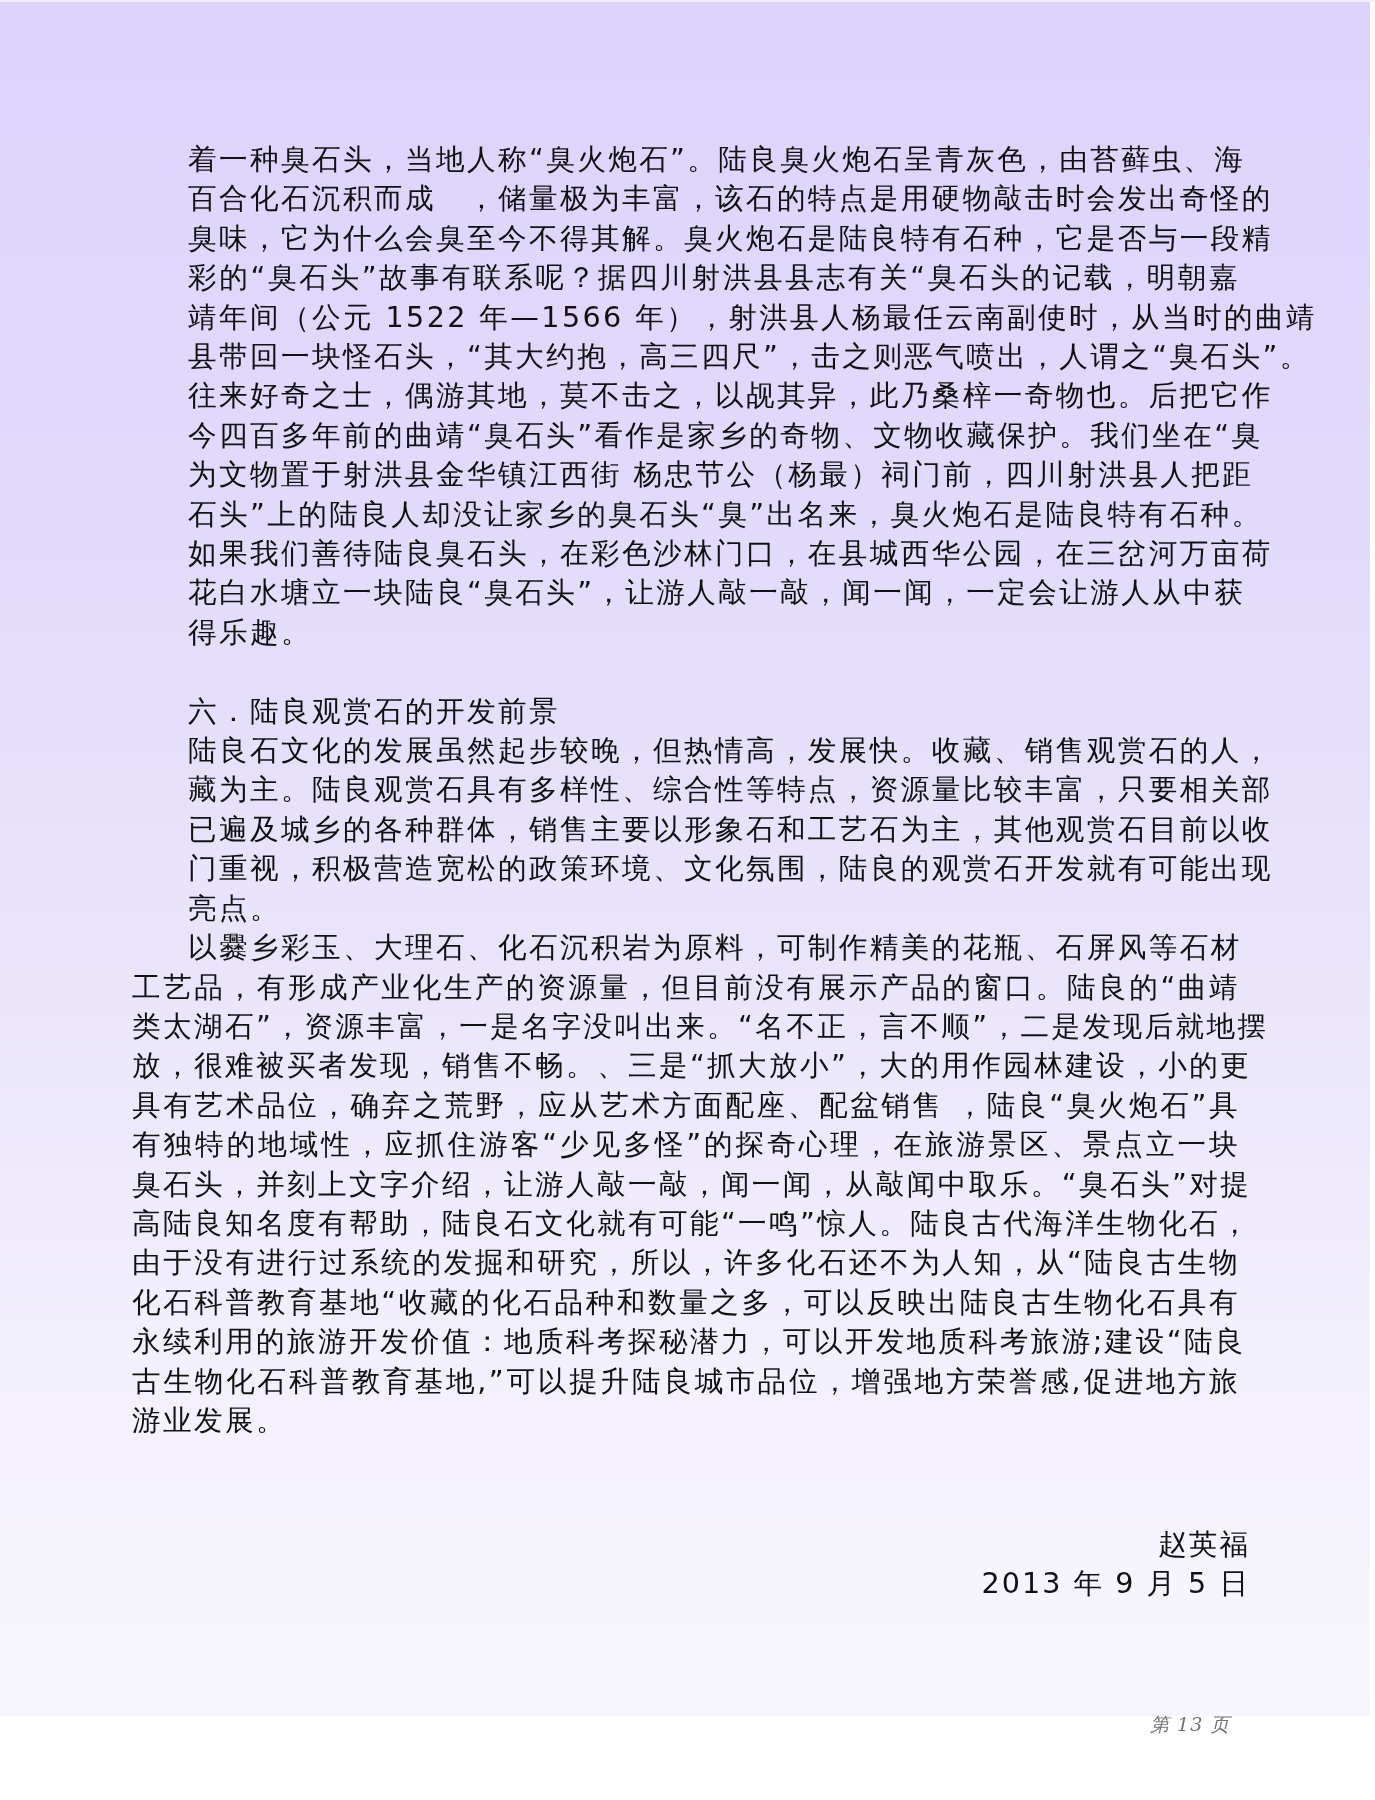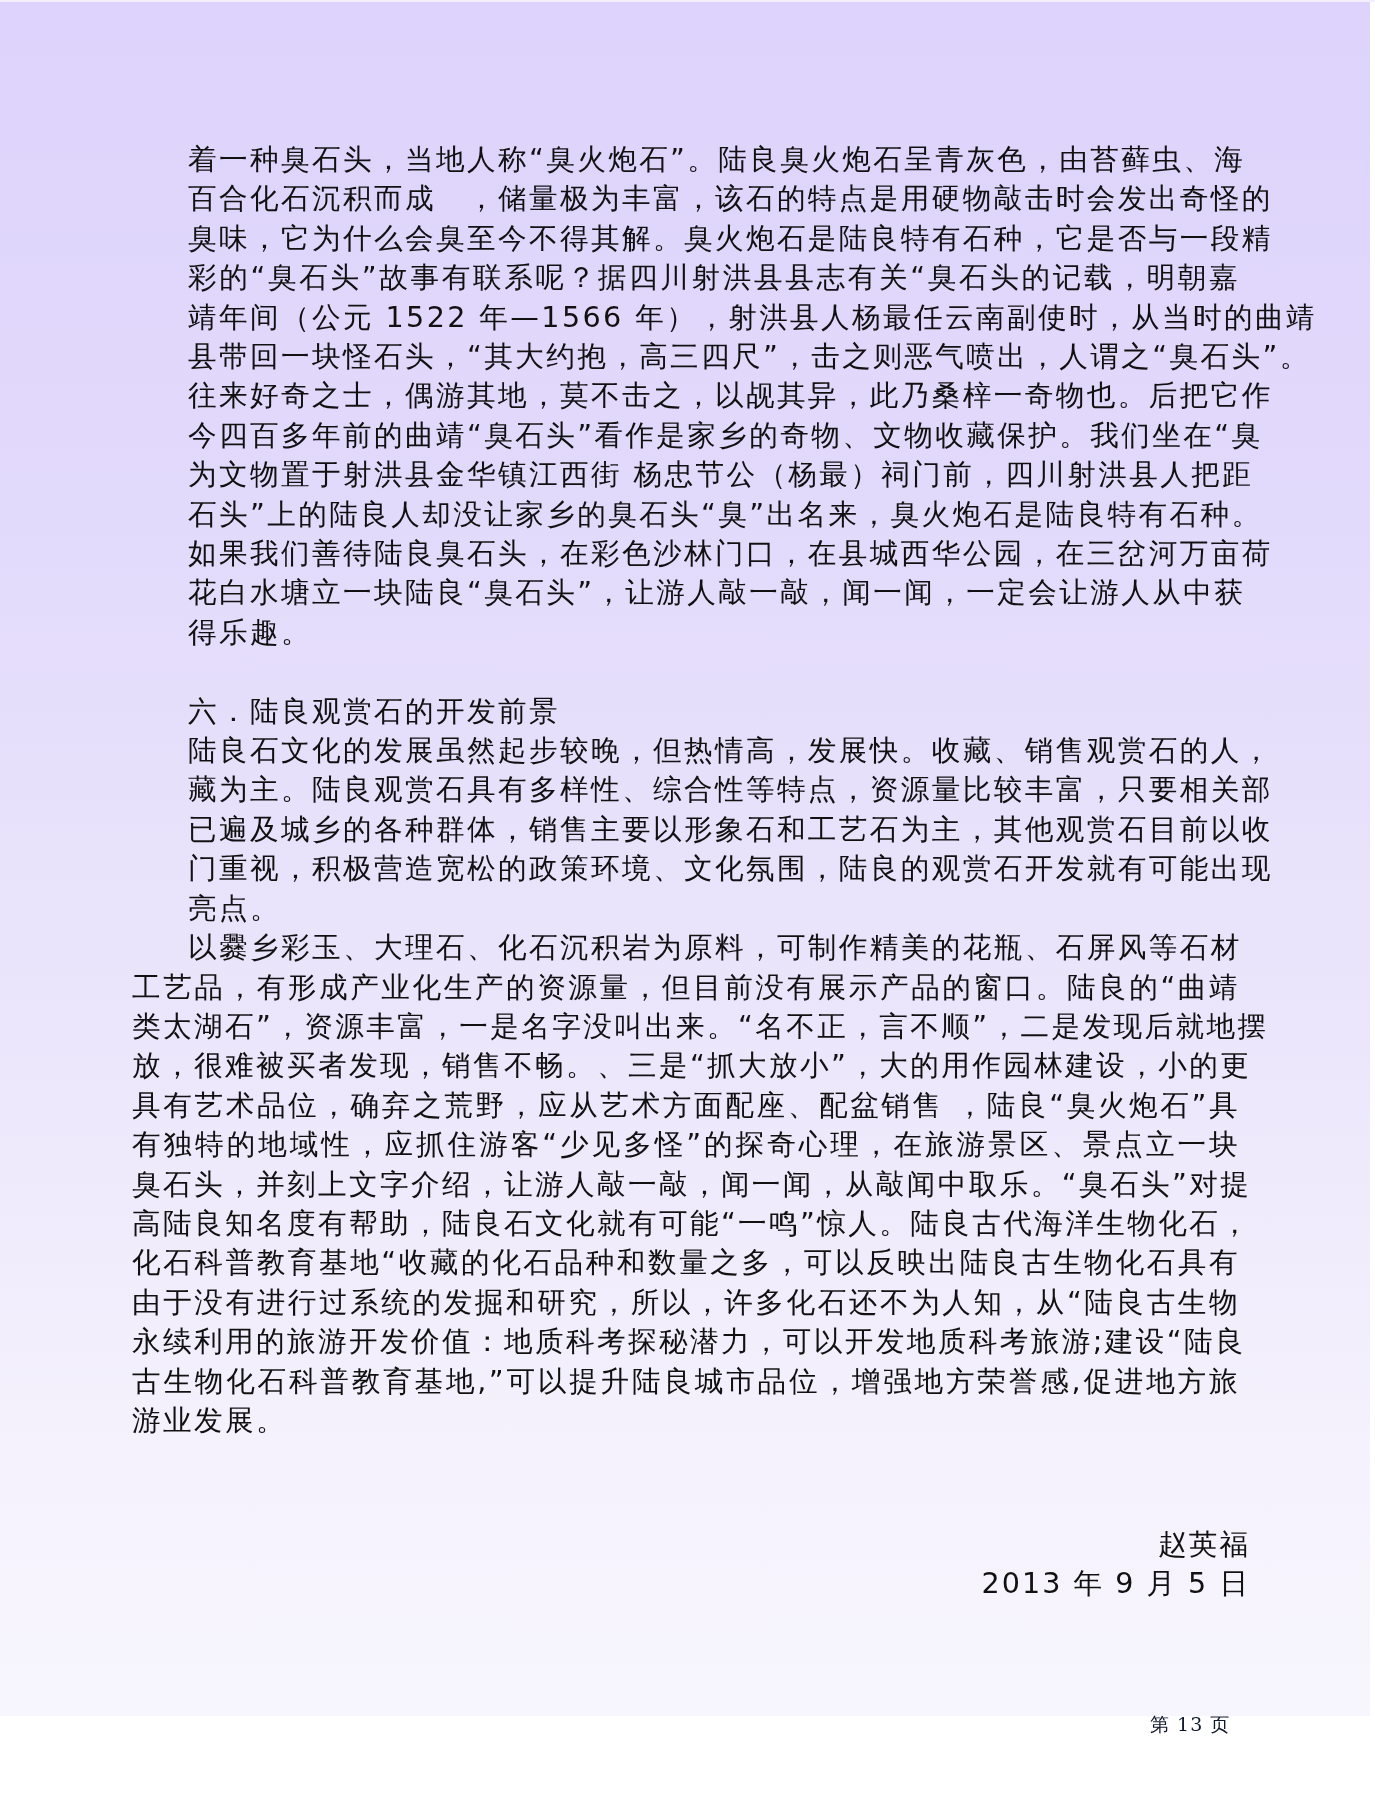--- a/index.html
+++ b/index.html
@@ -62,22 +62,23 @@
     line-height: 39px;
     text-align: right;
     letter-spacing: 2px;
   }
   .page-number {
     position: absolute;
     left: 1150px;
     top: 1712px;
     font-family: "DejaVu Serif", "Liberation Serif", serif;
     font-size: 19px;
-    color: #0f172a;
+    color: #737373;
     letter-spacing: 1px;
+    font-style: italic;
   }
   .watermark {
     position: absolute;
     left: 1278px;
     top: 1767px;
     font-size: 20px;
     color: #ffffff;
     letter-spacing: 1px;
     text-shadow: 0 0 1px #333, 1px 1px 1px #555, -1px -1px 1px #555, 1px -1px 1px #555, -1px 1px 1px #555;
     margin-top: 37px;
@@ -121,22 +122,22 @@
 
     <div>
       <span class="line"> 以爨乡彩玉、大理石、化石沉积岩为原料，可制作精美的花瓶、石屏风等石材</span>
       <span class="line out">工艺品，有形成产业化生产的资源量，但目前没有展示产品的窗口。陆良的“曲靖</span>
       <span class="line out">类太湖石”，资源丰富，一是名字没叫出来。“名不正，言不顺”，二是发现后就地摆</span>
       <span class="line out">放，很难被买者发现，销售不畅。、三是“抓大放小”，大的用作园林建设，小的更</span>
       <span class="line out">具有艺术品位，确弃之荒野，应从艺术方面配座、配盆销售 ，陆良“臭火炮石”具</span>
       <span class="line out">有独特的地域性，应抓住游客“少见多怪”的探奇心理，在旅游景区、景点立一块</span>
       <span class="line out">臭石头，并刻上文字介绍，让游人敲一敲，闻一闻，从敲闻中取乐。“臭石头”对提</span>
       <span class="line out">高陆良知名度有帮助，陆良石文化就有可能“一鸣”惊人。陆良古代海洋生物化石，</span>
+      <span class="line out">由于没有进行过系统的发掘和研究，所以，许多化石还不为人知，从“陆良古生物</span>
       <span class="line out">化石科普教育基地“收藏的化石品种和数量之多，可以反映出陆良古生物化石具有</span>
-      <span class="line out">由于没有进行过系统的发掘和研究，所以，许多化石还不为人知，从“陆良古生物</span>
       <span class="line out">永续利用的旅游开发价值：地质科考探秘潜力，可以开发地质科考旅游;建设“陆良</span>
       <span class="line out">古生物化石科普教育基地,”可以提升陆良城市品位，增强地方荣誉感,促进地方旅</span>
       <span class="line out last">游业发展。</span>
     </div>
   </div>
 </div>
 
 <div class="signature">
   <div>赵英福</div>
   <div>2013 年 9 月 5 日</div>

